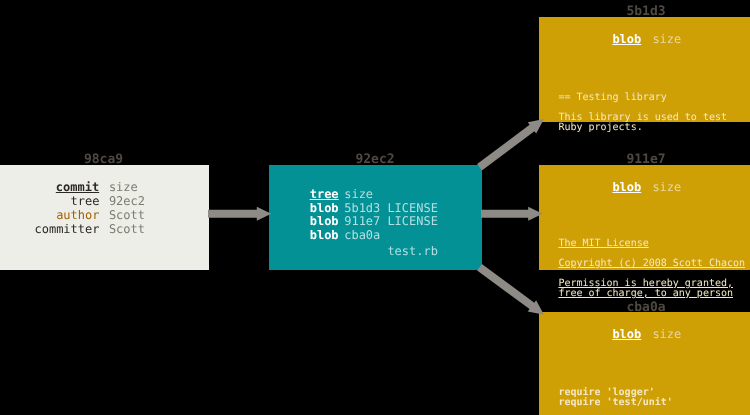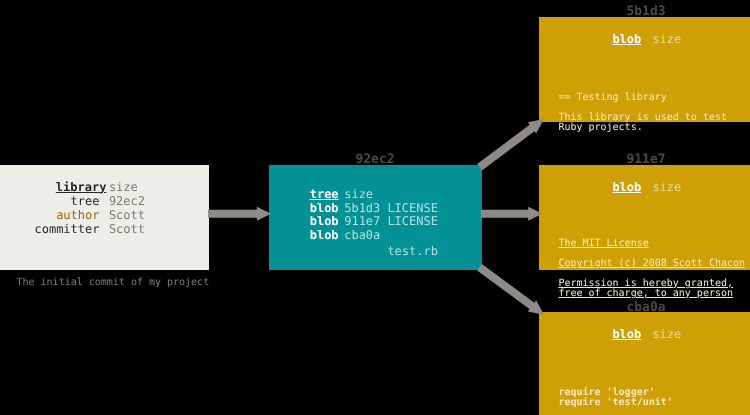--- a/index.html
+++ b/index.html
@@ -26,36 +26,36 @@
 <body>
 
 <div id="stage">
 
   <div class="node node-commit" style="left:-1px;top:165px;width:210.3px;height:104.7px;"></div>
   <div class="node node-tree" style="left:268.7px;top:165px;width:213px;height:104.7px;"></div>
   <div class="node node-blob" style="left:539.2px;top:16.9px;width:214px;height:105px;"></div>
   <div class="node node-blob" style="left:539.2px;top:164.9px;width:214px;height:104.9px;"></div>
   <div class="node node-blob" style="left:539.2px;top:311.9px;width:214px;height:105px;"></div>
 
+  <div class="node-hash" style="left:-1px;top:152.8px;width:209px;">98ca9</div>
   <div class="node-hash" style="left:269px;top:152.8px;width:212px;">92ec2</div>
   <div class="node-hash" style="left:539px;top:5.1px;width:214px;">5b1d3</div>
   <div class="node-hash" style="left:539px;top:152.8px;width:214px;">911e7</div>
   <div class="node-hash" style="left:539px;top:300.6px;width:214px;">cba0a</div>
 
   <div class="node-title" style="left:0;top:180.6px;width:750px;color:#7c7c72;">
-      <span class="col" style="left:55.8px;font-weight:bold;text-decoration:underline;text-decoration-thickness:1px;text-underline-offset:1px;color:#2b2722;">library</span>
+      <span class="col" style="left:55.8px;font-weight:bold;text-decoration:underline;text-decoration-thickness:1px;text-underline-offset:1px;color:#2b2722;">commit</span>
       <span class="col" style="left:108.9px;">size</span>
     </div>
   <div class="kv-key" style="left:0px;top:194.6px;width:99.5px;color:#2b2722;">tree</div>
   <div class="kv-val" style="left:108.9px;top:194.6px;color:#7c7c72;">92ec2</div>
   <div class="kv-key" style="left:0px;top:208.6px;width:99.5px;color:#a16207;">author</div>
   <div class="kv-val" style="left:108.9px;top:208.6px;color:#7c7c72;">Scott</div>
   <div class="kv-key" style="left:0px;top:222.7px;width:99.5px;color:#2b2722;">committer</div>
   <div class="kv-val" style="left:108.9px;top:222.7px;color:#7c7c72;">Scott</div>
-  <div class="body-text" style="left:16.5px;top:245.7px;color:#7c7c72;">The initial commit of my project</div>
 
   <div class="node-title" style="left:0;top:187.6px;width:750px;color:#b2dfe1;">
       <span class="col" style="left:309.7px;font-weight:bold;text-decoration:underline;text-decoration-thickness:1px;text-underline-offset:1px;color:#ffffff;">tree</span>
       <span class="col" style="left:344.2px;">size</span>
     </div>
   <div class="kv-line" style="left:0;top:201.5px;width:750px;color:#b2dfe1;">
       <span class="col" style="left:309.7px;font-weight:bold;color:#ffffff;">blob</span>
       <span class="col" style="left:344.2px;">5b1d3</span>
       <span class="col" style="left:387.4px;">LICENSE</span>
     </div>

